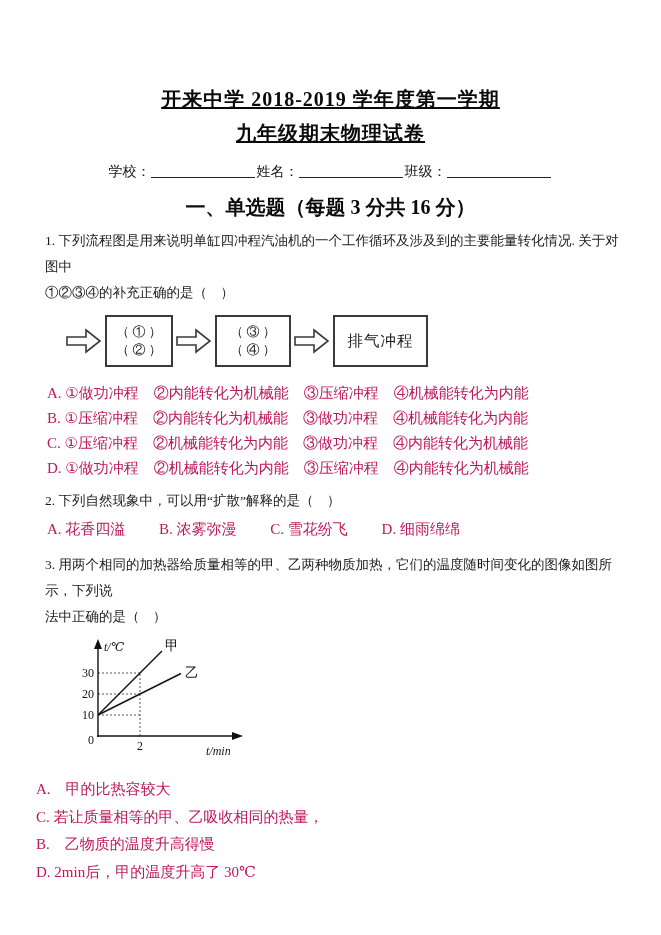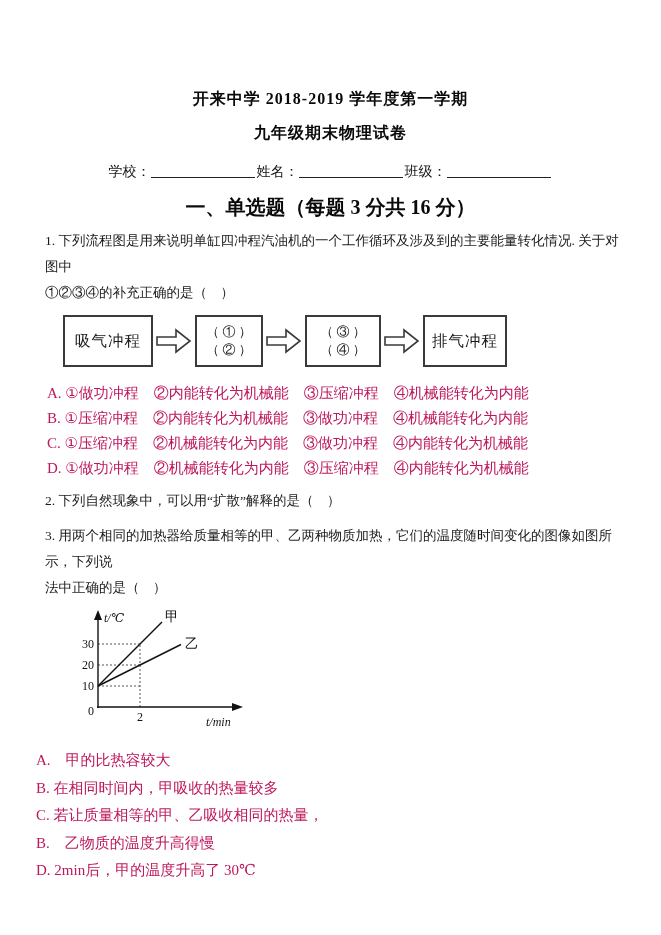--- a/index.html
+++ b/index.html
@@ -6,24 +6,25 @@
   html, body { width: 661px; height: 935px; background: #ffffff; overflow: hidden; }
   body {
     font-family: "Liberation Serif", "DejaVu Serif", serif;
     color: #111;
   }
   .page { width: 661px; height: 935px; padding-top: 82px; position: relative; }
 
   .doc-title {
     text-align: center;
     font-weight: 700;
-    font-size: 16px;
+    font-size: 20px;
     line-height: 34px;
     letter-spacing: 1px;
     color: #0a0a0a;
+    text-decoration: underline;
   }
   .info-line {
     margin-top: 10px;
     text-align: center;
     font-size: 14px;
     color: #141414;
     white-space: nowrap;
   }
   .blank {
     display: inline-block;
@@ -99,21 +100,20 @@
 
   <div class="info-line"><span>学校：</span><span class="blank"></span><span>姓名：</span><span class="blank"></span><span>班级：</span><span class="blank"></span>
   </div>
 
   <div class="section-heading">一、单选题（每题 3 分共 16 分）</div>
 
   <div class="qtext">1. 下列流程图是用来说明单缸四冲程汽油机的一个工作循环及涉及到的主要能量转化情况. 关于对图中</div>
   <div class="qtext" style="margin-top:0;">①②③④的补充正确的是（　）</div>
 
   <div class="flowchart">
-    <div class="fc-box wide">吸气冲程</div>
     <span class="fc-arrow">
       <svg width="36" height="26" viewBox="0 0 36 26">
           <polygon points="1,9 20,9 20,2 34,13 20,24 20,17 1,17" fill="#ffffff" stroke="#3a3a3a" stroke-width="1.6"></polygon>
         </svg>
     </span>
     <div class="fc-box mid">
       <div>（ ① ）</div>
       <div>（ ② ）</div>
     </div>
     <span class="fc-arrow">
@@ -123,32 +123,33 @@
     </span>
     <div class="fc-box mid" style="width:76px">
       <div>（ ③ ）</div>
       <div>（ ④ ）</div>
     </div>
     <span class="fc-arrow">
       <svg width="36" height="26" viewBox="0 0 36 26">
           <polygon points="1,9 20,9 20,2 34,13 20,24 20,17 1,17" fill="#ffffff" stroke="#3a3a3a" stroke-width="1.6"></polygon>
         </svg>
     </span>
-    <div class="fc-box wide" style="width:84px">排气冲程</div>
+    <div class="fc-box wide" style="width:95px">排气冲程</div>
   </div>
 
   <div class="q1-options">
     <div class="option-line">A. ①做功冲程　②内能转化为机械能　③压缩冲程　④机械能转化为内能</div>
     <div class="option-line">B. ①压缩冲程　②内能转化为机械能　③做功冲程　④机械能转化为内能</div>
     <div class="option-line">C. ①压缩冲程　②机械能转化为内能　③做功冲程　④内能转化为机械能</div>
     <div class="option-line">D. ①做功冲程　②机械能转化为内能　③压缩冲程　④内能转化为机械能</div>
   </div>
 
   <div class="q2-block">
     <div class="qtext" style="margin-top:0;">2. 下列自然现象中，可以用“扩散”解释的是（　）</div>
+    <div class="option-line q2-options">A. 花香四溢　　 B. 浓雾弥漫　　 C. 雪花纷飞　　 D. 细雨绵绵</div>
   </div>
 
   <div class="q3-block">
     <div class="qtext" style="margin-top:0;">3. 用两个相同的加热器给质量相等的甲、乙两种物质加热，它们的温度随时间变化的图像如图所示，下列说</div>
     <div class="qtext" style="margin-top:0;">法中正确的是（　）</div>
   </div>
 
   <div class="graph-wrap">
     <svg width="200" height="128" viewBox="0 0 200 128">
 
@@ -176,19 +177,18 @@
       <text x="26" y="83" class="tick" text-anchor="end">10</text>
       <text x="26" y="108" class="tick" text-anchor="end">0</text>
       <text x="72" y="114" class="tick" text-anchor="middle">2</text>
       <text x="97" y="14" class="series-label">甲</text>
       <text x="117" y="41" class="series-label">乙</text>
     </svg>
   </div>
 
   <div class="q3-options">
     <div class="option-line">A.　甲的比热容较大</div>
-    <div class="option-line">B. 在相同时间内，甲吸收的热量较多</div>
     <div class="option-line">C. 若让质量相等的甲、乙吸收相同的热量，</div>
     <div class="option-line">B.　乙物质的温度升高得慢</div>
     <div class="option-line">D. 2min后，甲的温度升高了 30℃</div>
   </div>
 
 </div>
 
 </body></html>

